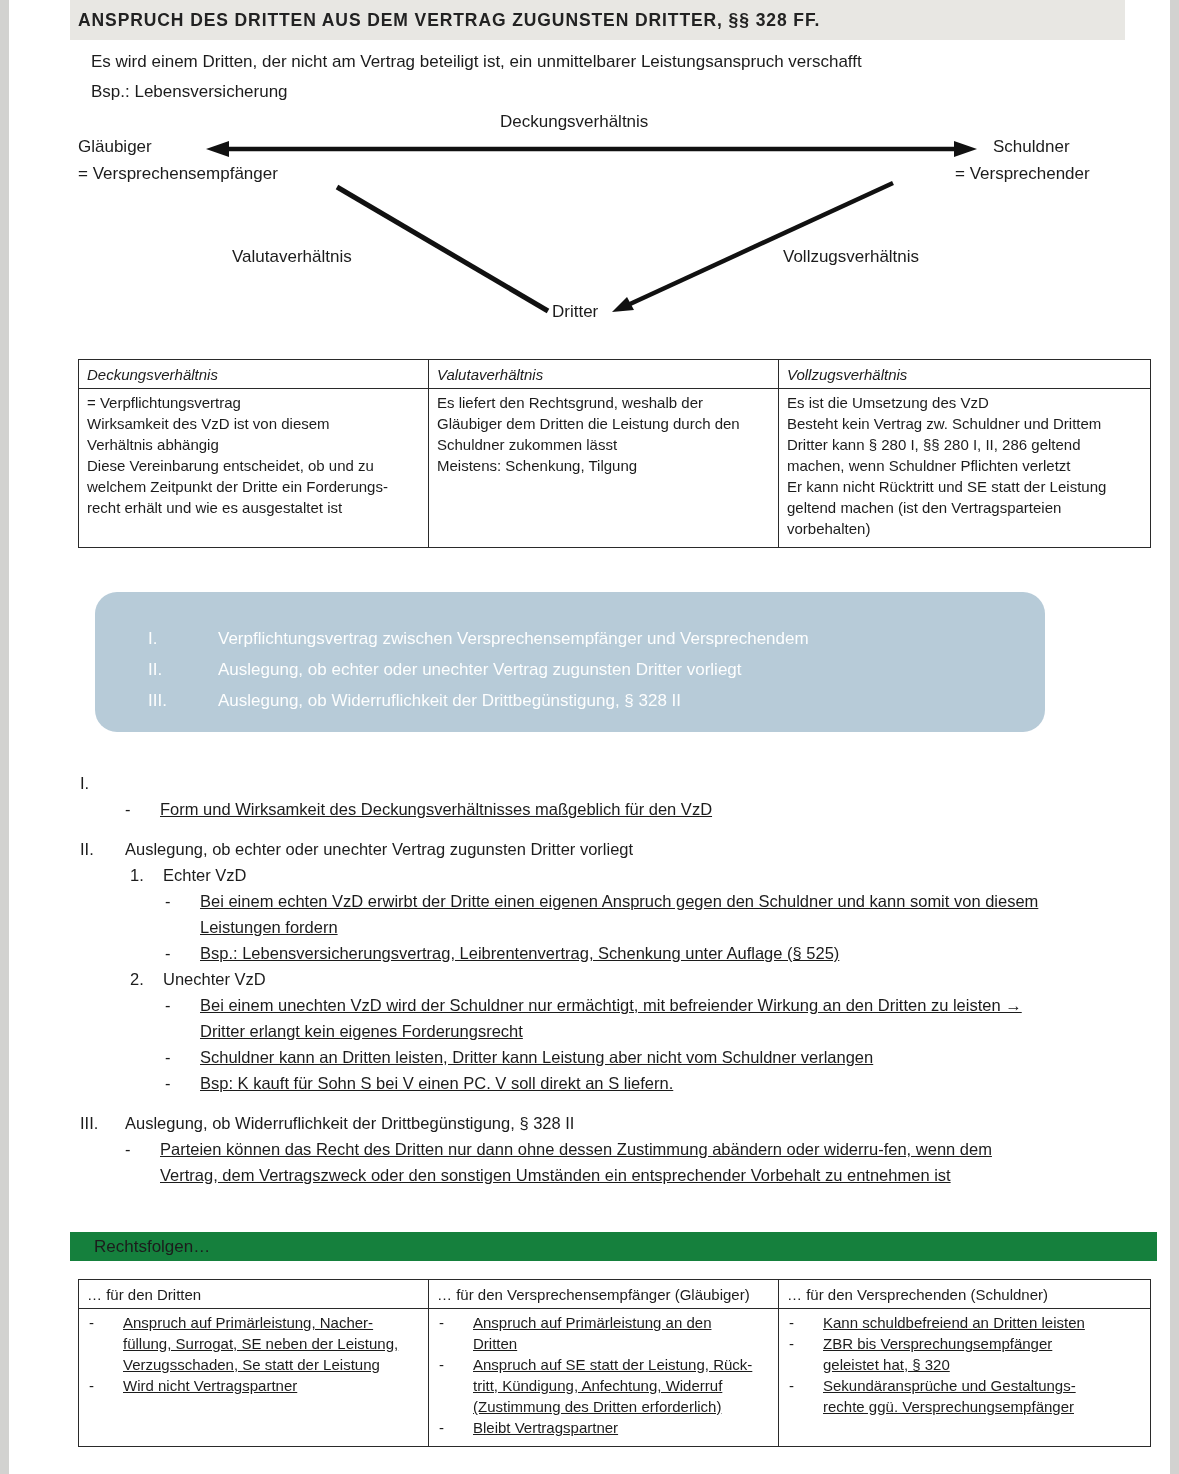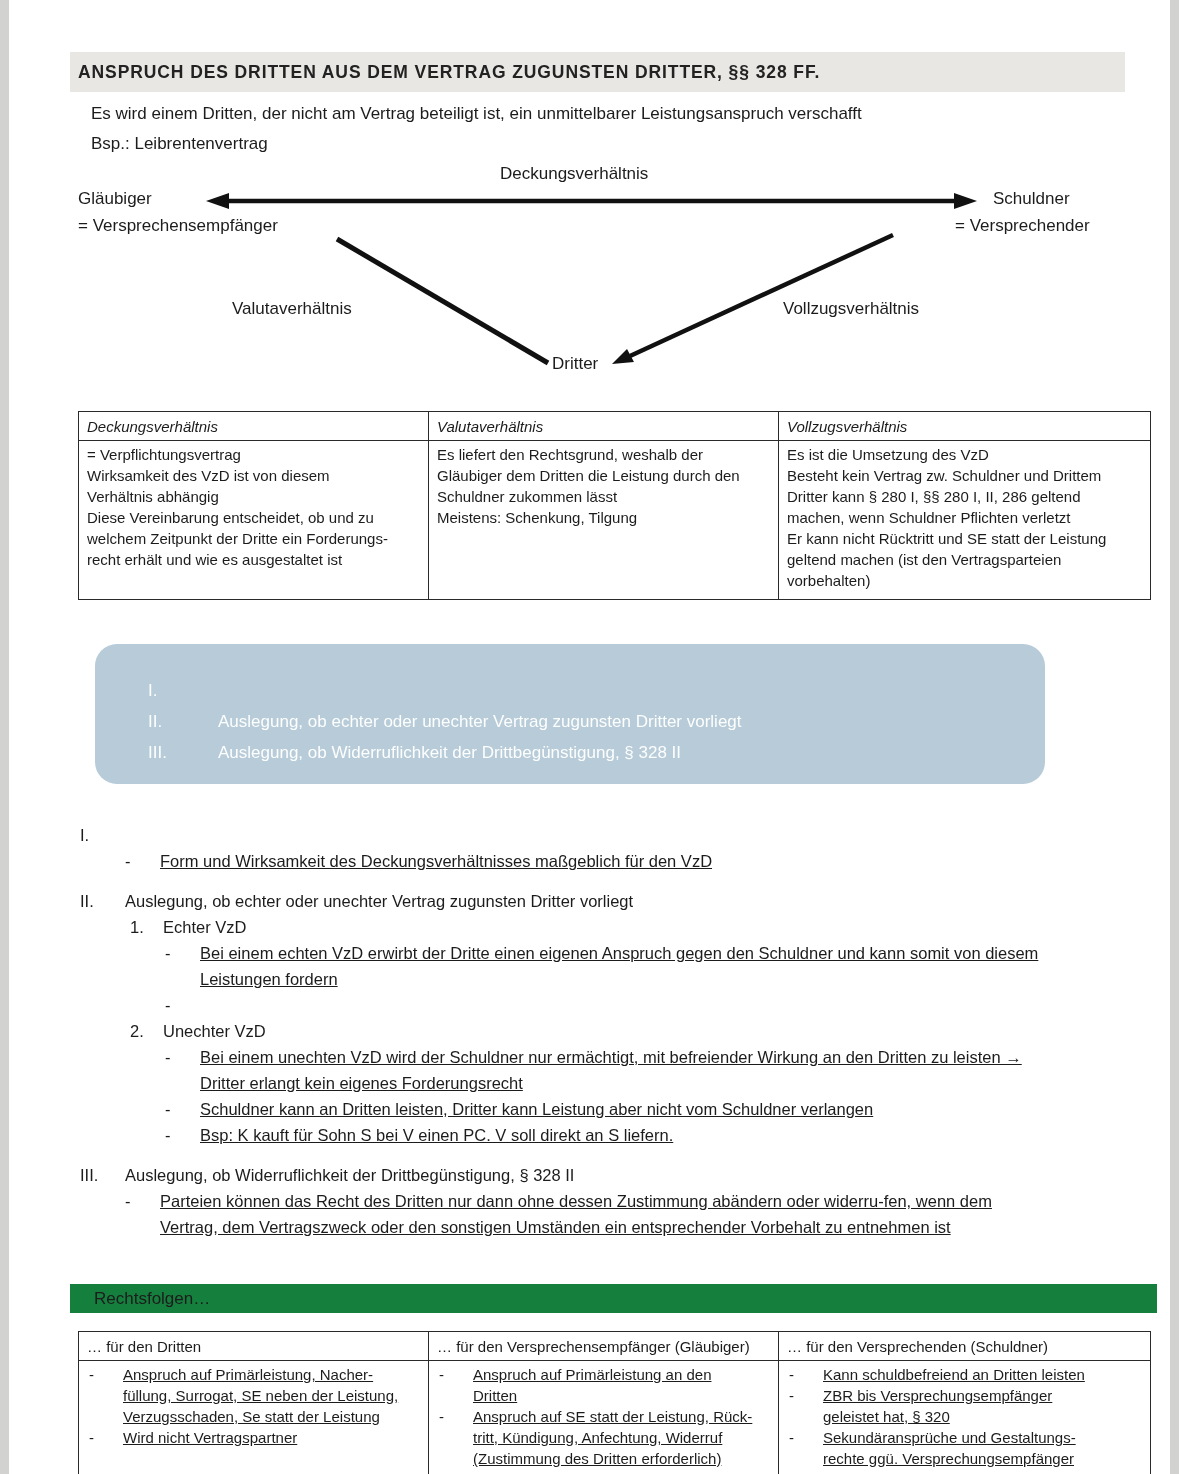--- a/index.html
+++ b/index.html
@@ -8,21 +8,21 @@
     background:#ffffff;color:#1c1c1c;
     font-family:"Liberation Sans",sans-serif;
   }
   .edge{position:absolute;top:0;bottom:0;width:9px;background:#d2d2d0;}
   .edge.left{left:0;}
   .edge.right{right:0;}
   .content{position:absolute;left:70px;top:0;width:1080px;}
 
   
   .title-banner{
-    margin-top:52px;width:1039px;background:#e8e7e3;
+    width:1039px;background:#e8e7e3;
     padding:10px 8px;font-size:17.5px;font-weight:700;letter-spacing:0.9px;
     line-height:20px;color:#222;
   }
   .intro{margin:8px 0 0 21px;font-size:17px;line-height:27px;}
 
   
   .diagram{position:relative;height:232px;margin-top:6px;font-size:17px;}
   .diagram .lbl{position:absolute;white-space:nowrap;}
   .diagram-svg{position:absolute;left:0;top:0;}
 
@@ -68,21 +68,21 @@
 <body>
 
 <div class="edge left"></div>
 <div class="edge right"></div>
 
 <div class="content">
 
   <div class="title-banner">ANSPRUCH DES DRITTEN AUS DEM VERTRAG ZUGUNSTEN DRITTER, §§ 328 FF.</div>
 
   <div class="intro">Es wird einem Dritten, der nicht am Vertrag beteiligt ist, ein unmittelbarer Leistungsanspruch verschafft</div>
-  <div class="intro" style="margin-top:3px">Bsp.: Leibrentenvertrag</div>
+  <div class="intro" style="margin-top:3px">Bsp.: Lebensversicherung</div>
 
   <div class="diagram">
     <svg class="diagram-svg" width="1080" height="232" viewBox="0 0 1080 232">
       <line x1="152" y1="38" x2="891" y2="38" stroke="#111" stroke-width="4.5"></line>
       <polygon points="136,38 159,30 159,46" fill="#111"></polygon>
       <polygon points="907,38 884,30 884,46" fill="#111"></polygon>
       <line x1="267" y1="76" x2="478" y2="200" stroke="#111" stroke-width="5"></line>
       <line x1="823" y1="72" x2="560" y2="193" stroke="#111" stroke-width="4.5"></line>
       <polygon points="542,201 557,186 564,199" fill="#111"></polygon>
     </svg>
@@ -126,20 +126,21 @@
 Er kann nicht Rücktritt und SE statt der Leistung
 geltend machen (ist den Vertragsparteien
 vorbehalten)</td>
     </tr>
   </tbody>
     </table>
 
   <div class="scheme-box">
     <div class="scheme-row">
       <span class="num">I.</span>
+      <span>Verpflichtungsvertrag zwischen Versprechensempfänger und Versprechendem</span>
     </div>
     <div class="scheme-row">
       <span class="num">II.</span>
       <span>Auslegung, ob echter oder unechter Vertrag zugunsten Dritter vorliegt</span>
     </div>
     <div class="scheme-row">
       <span class="num">III.</span>
       <span>Auslegung, ob Widerruflichkeit der Drittbegünstigung, § 328 II</span>
     </div>
   </div>
@@ -165,20 +166,21 @@
         <span class="num">1.</span>
         <span>Echter VzD</span>
       </div>
       <div class="ol-b2">
         <span class="dashcol">-</span>
         <span class="btext">Bei einem echten VzD erwirbt der Dritte einen eigenen Anspruch gegen den Schuldner und kann somit von diesem
 Leistungen fordern</span>
       </div>
       <div class="ol-b2">
         <span class="dashcol">-</span>
+        <span class="btext">Bsp.: Lebensversicherungsvertrag, Leibrentenvertrag, Schenkung unter Auflage (§ 525)</span>
       </div>
       <div class="ol-item">
         <span class="num">2.</span>
         <span>Unechter VzD</span>
       </div>
       <div class="ol-b2">
         <span class="dashcol">-</span>
         <span class="btext">Bei einem unechten VzD wird der Schuldner nur ermächtigt, mit befreiender Wirkung an den Dritten zu leisten →
 Dritter erlangt kein eigenes Forderungsrecht</span>
       </div>

